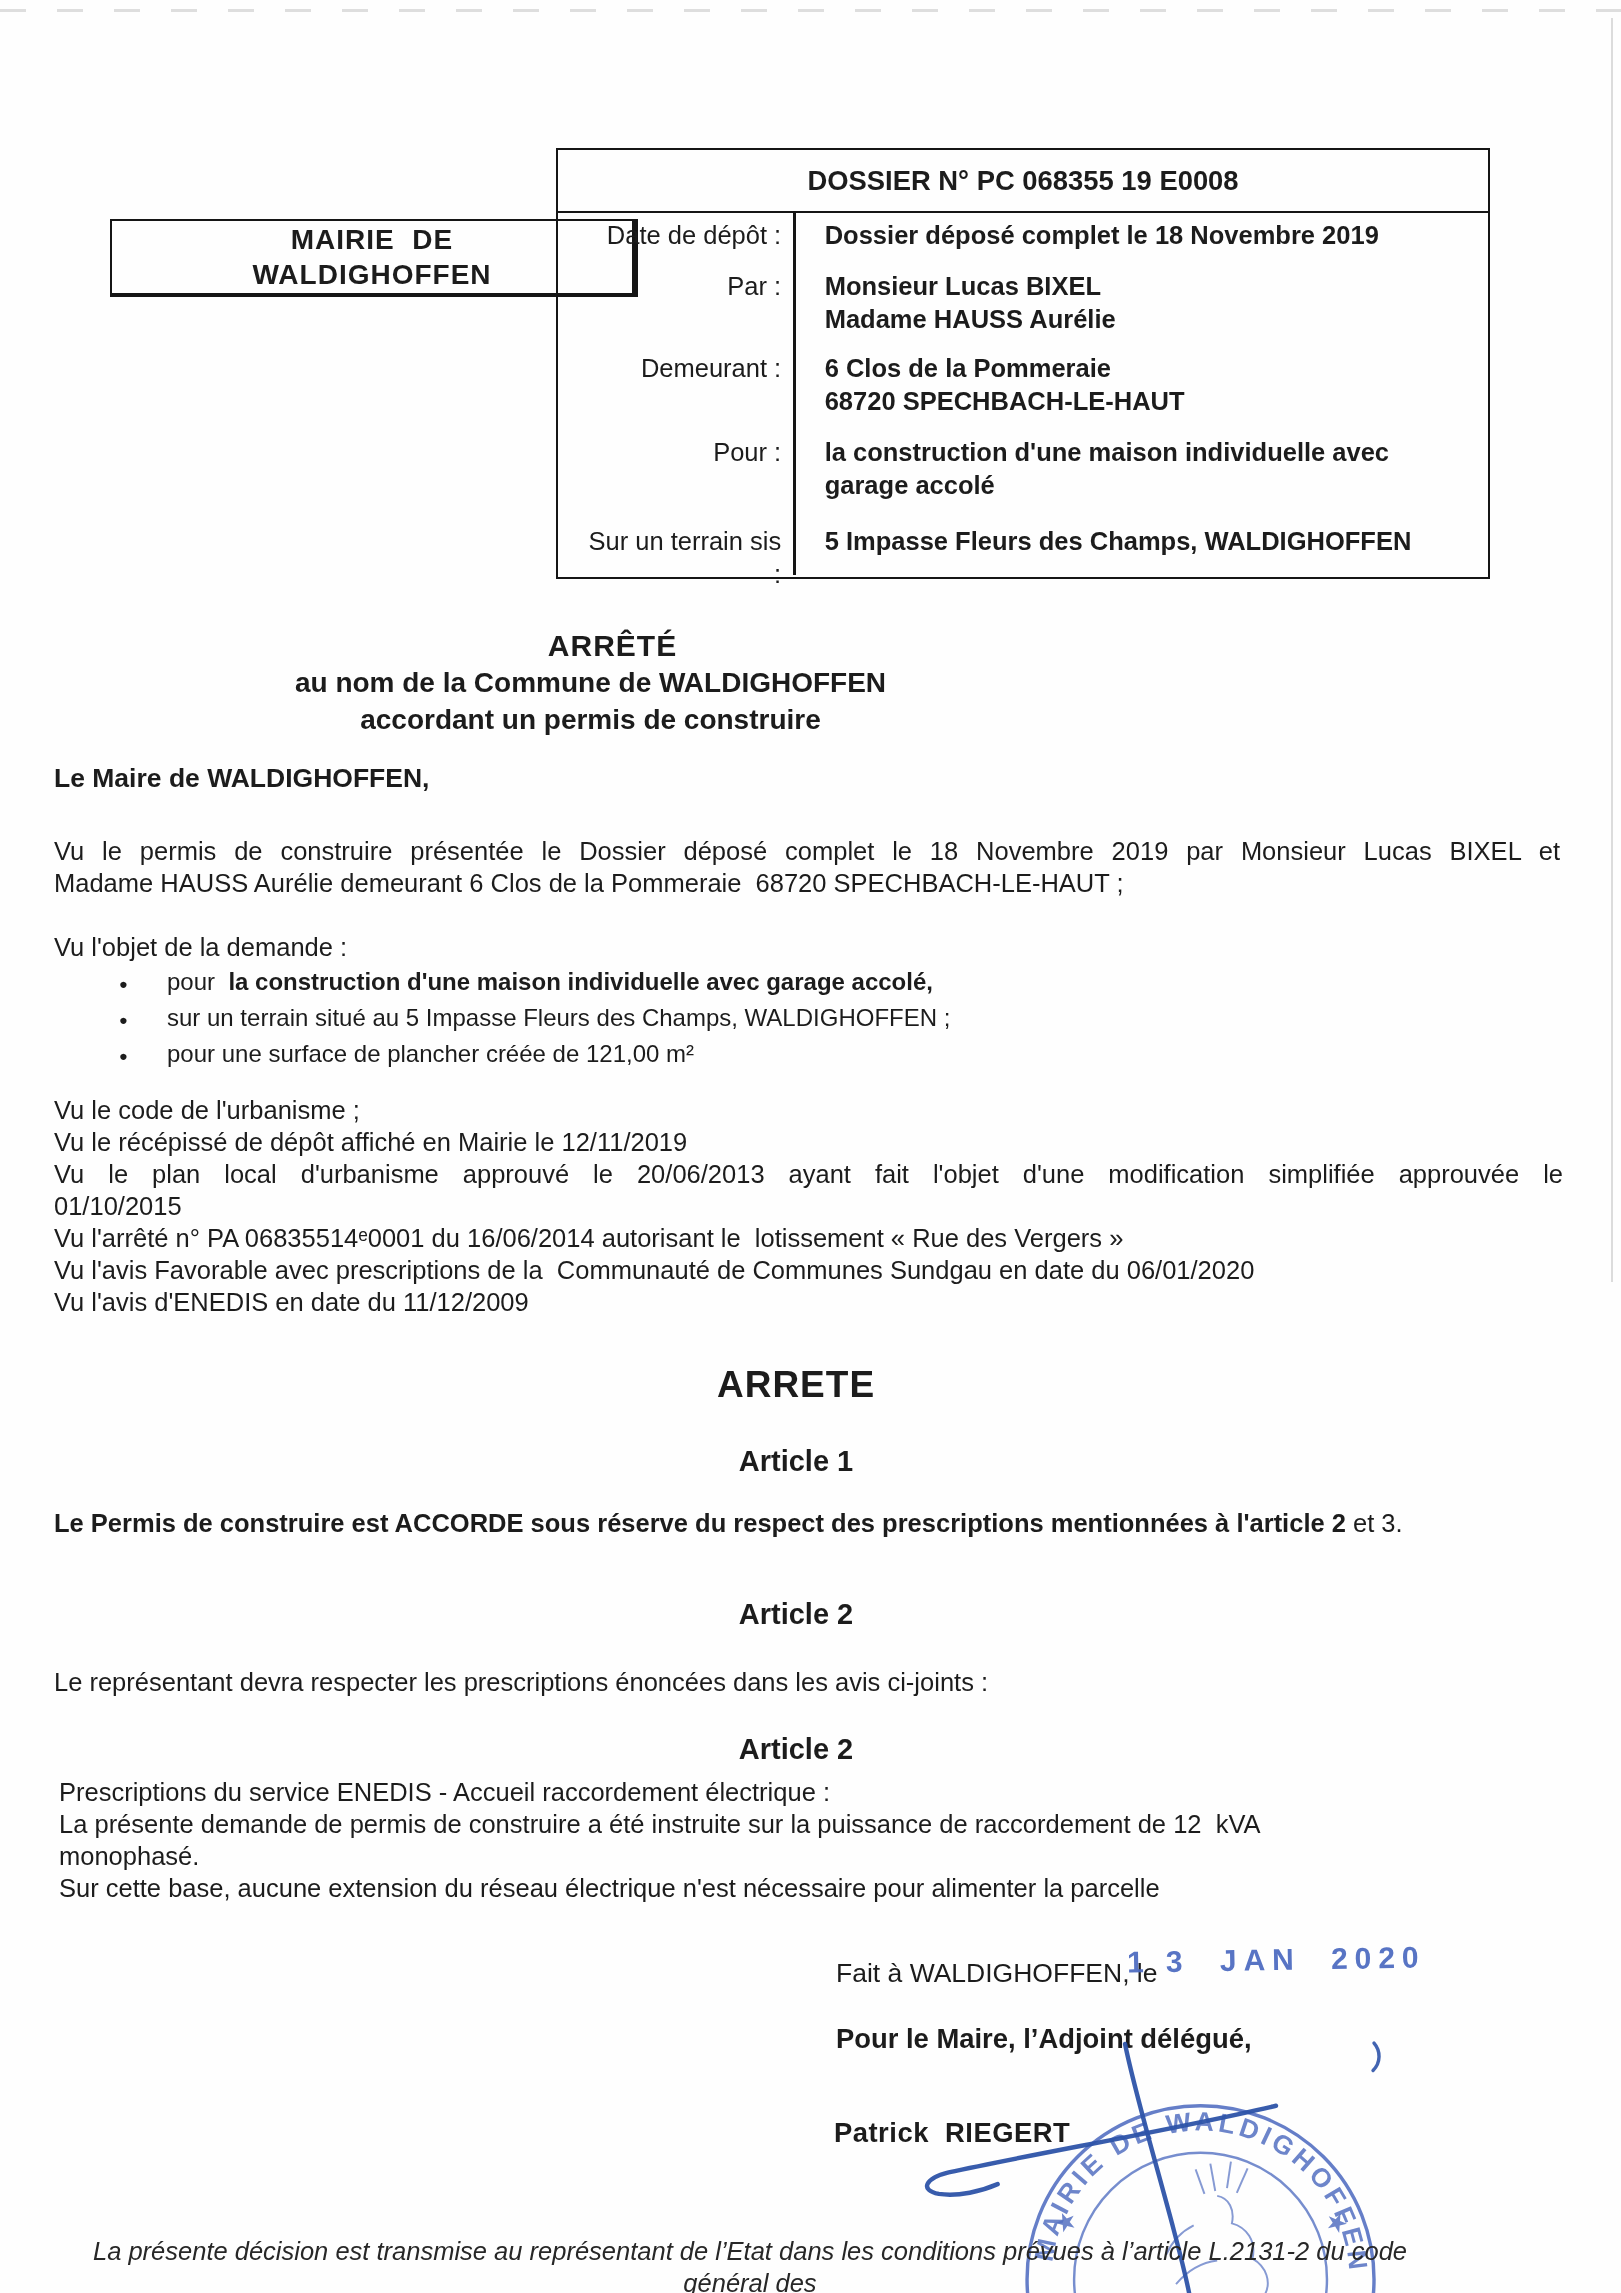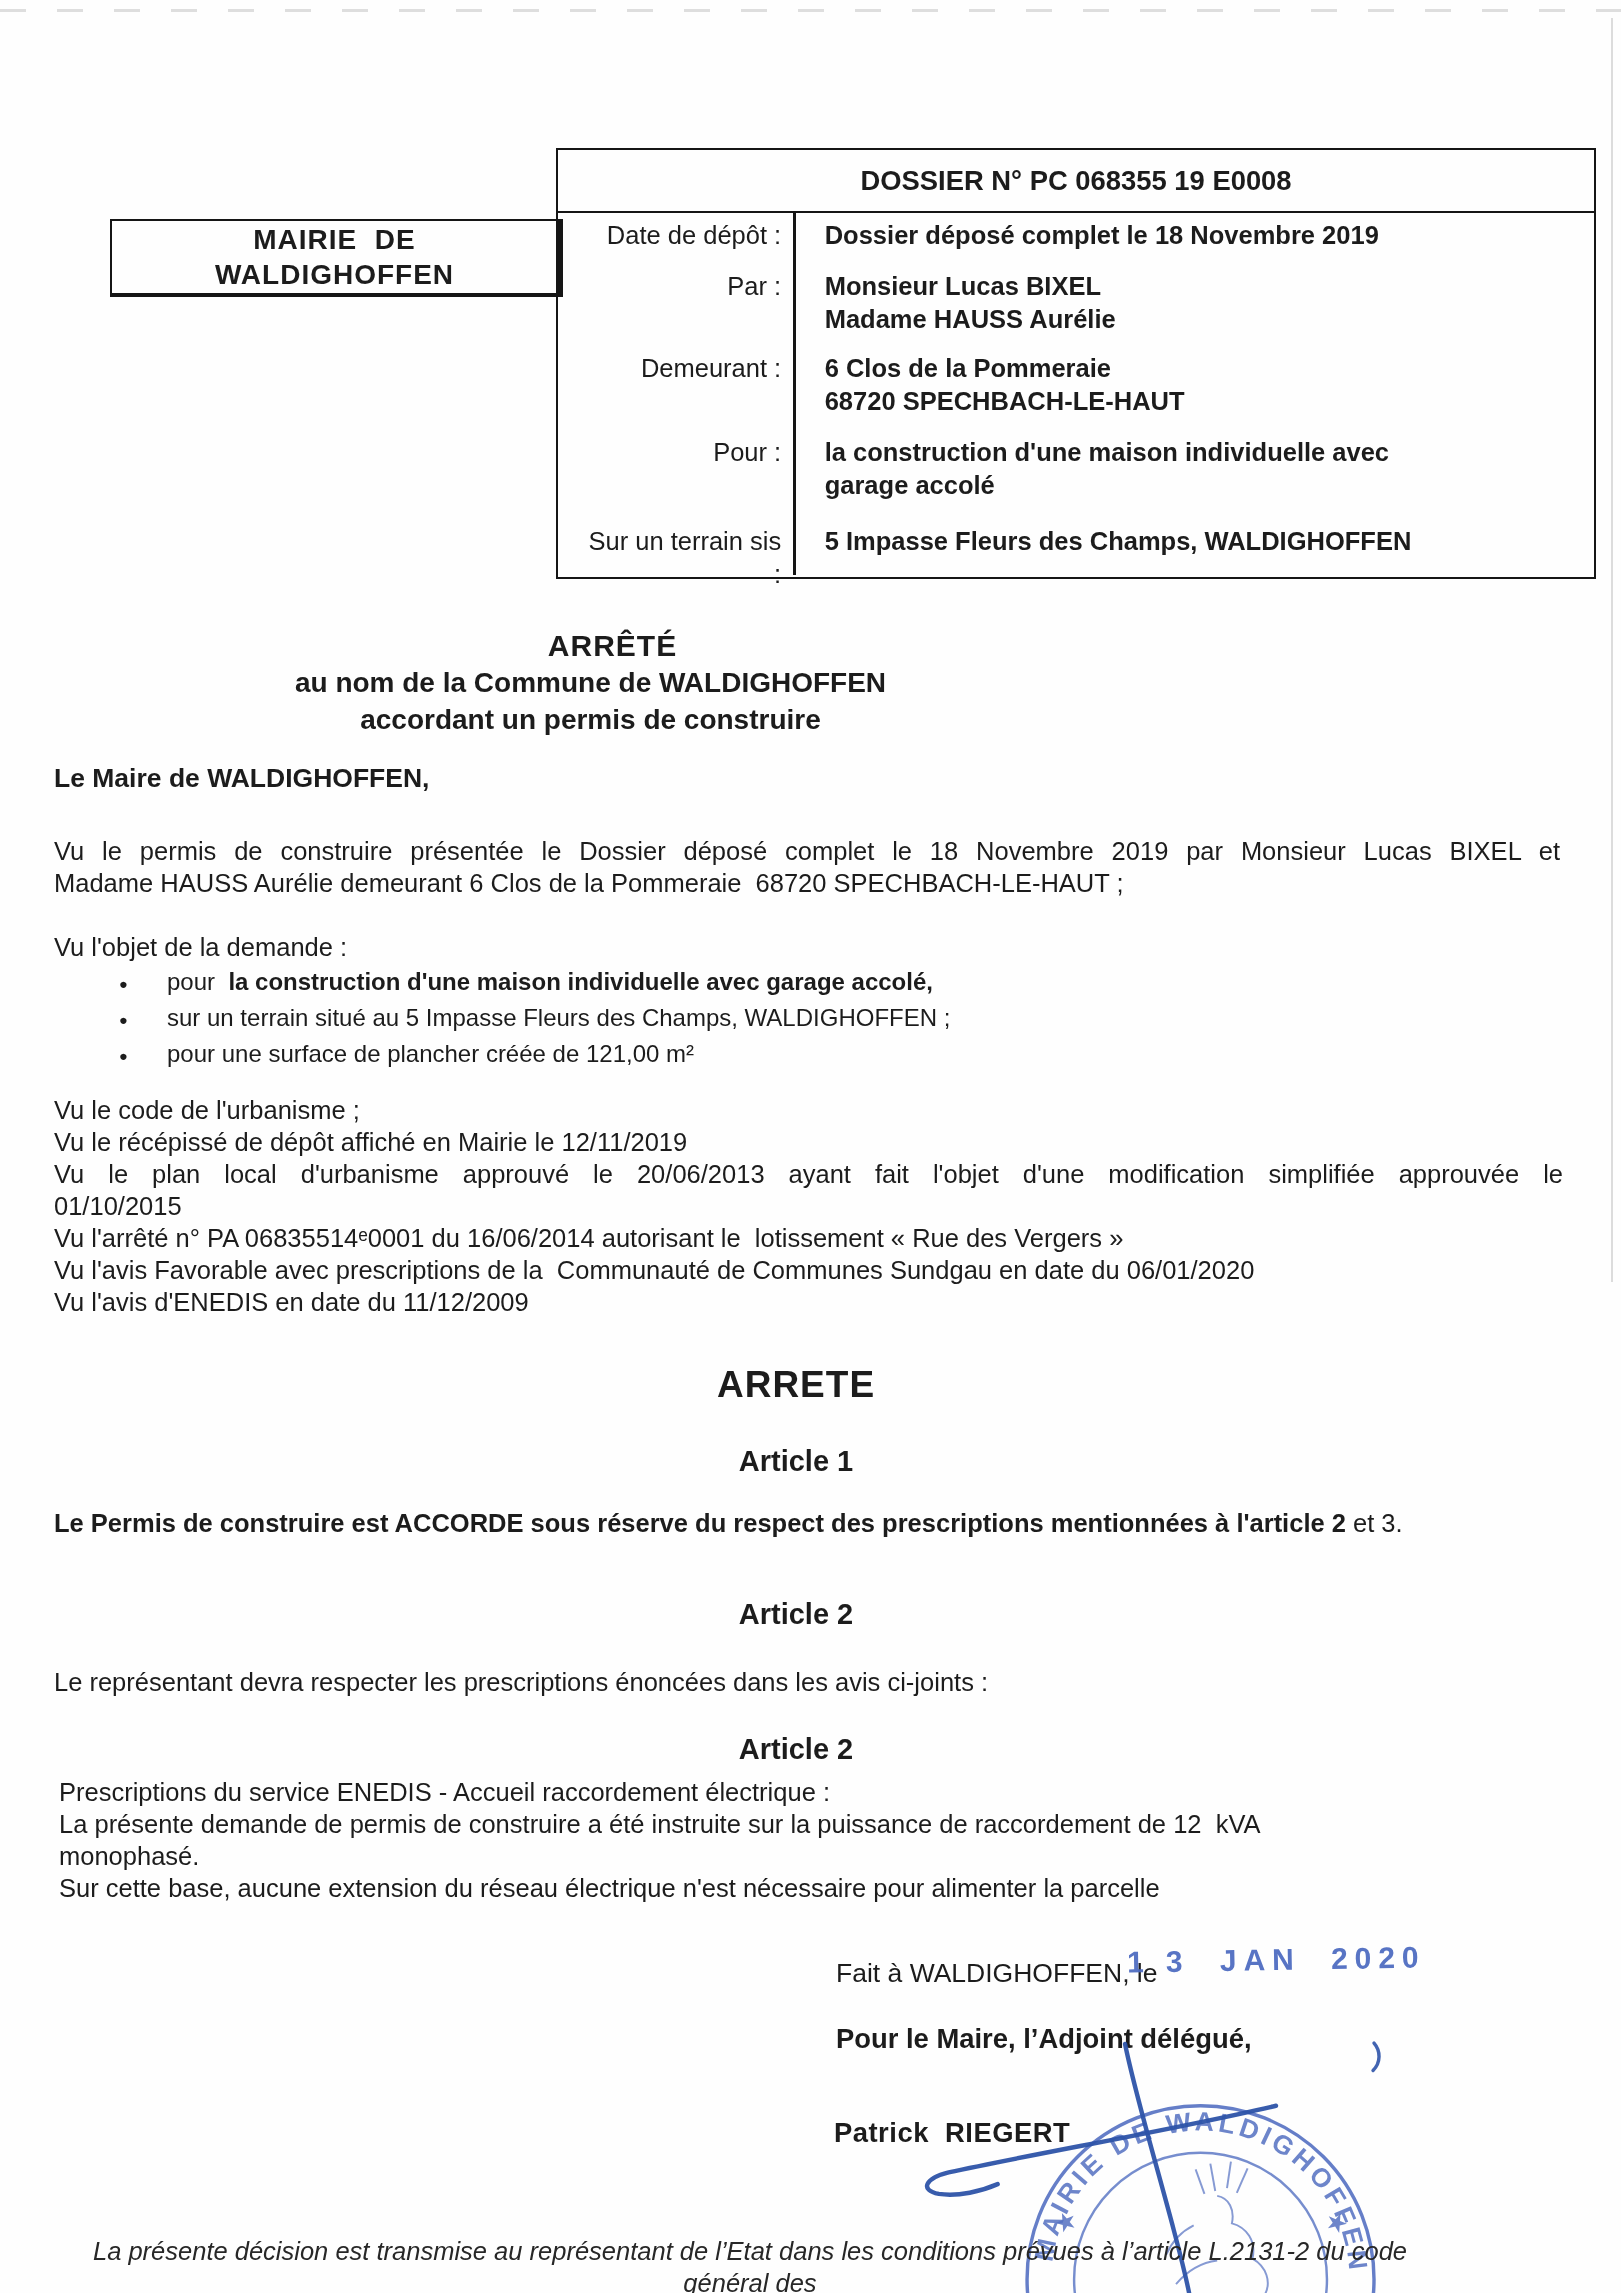--- a/index.html
+++ b/index.html
@@ -14,27 +14,27 @@
     color:var(--text);font-family:"Liberation Sans","DejaVu Sans",sans-serif;
     overflow:hidden;
   }
   .abs{position:absolute;}
   
   .scan-top{left:0;top:8.8px;width:100%;height:2.9px;
     background:repeating-linear-gradient(90deg,#9a9a9a 0 25.5px,transparent 25.5px 57px);
     opacity:.32;}
   .scan-right{left:1611px;top:17.6px;width:2px;height:1264px;background:#dcdcdc;}
   
-  .mairie-box{left:110px;top:219px;width:453px;height:78px;
+  .mairie-box{left:110px;top:219px;width:528px;height:78px;
     border:2.9px solid #151515;border-right-width:6.9px;border-bottom-width:4.9px;
     display:flex;flex-direction:column;align-items:center;justify-content:center;
     font-weight:bold;font-size:28px;line-height:35px;letter-spacing:1px;box-sizing:border-box;}
   .mairie-box div{white-space:pre;}
   
-  .dossier-table{left:556px;top:148px;width:1040px;height:431px;
+  .dossier-table{left:556px;top:148px;width:934px;height:431px;
     border:2.9px solid #151515;box-sizing:border-box;}
   .dossier-header{height:61px;border-bottom:2.9px solid #151515;
     display:flex;align-items:center;justify-content:center;
     font-weight:bold;font-size:27.4px;}
   .dossier-body{position:relative;height:362px;}
   .dossier-divider{position:absolute;left:235px;top:0;bottom:0;width:2.9px;background:#151515;}
   .drow{position:absolute;left:0;width:100%;display:flex;font-size:25.5px;line-height:33px;box-sizing:border-box;gap:16px;}
   .drow .dlabel{width:235px;text-align:right;padding-right:11.8px;box-sizing:border-box;flex:none;}
   .drow .dvalue{padding-left:15.7px;font-weight:bold;}
   .drow.left-label .dlabel{text-align:right;padding-left:19.6px;}

